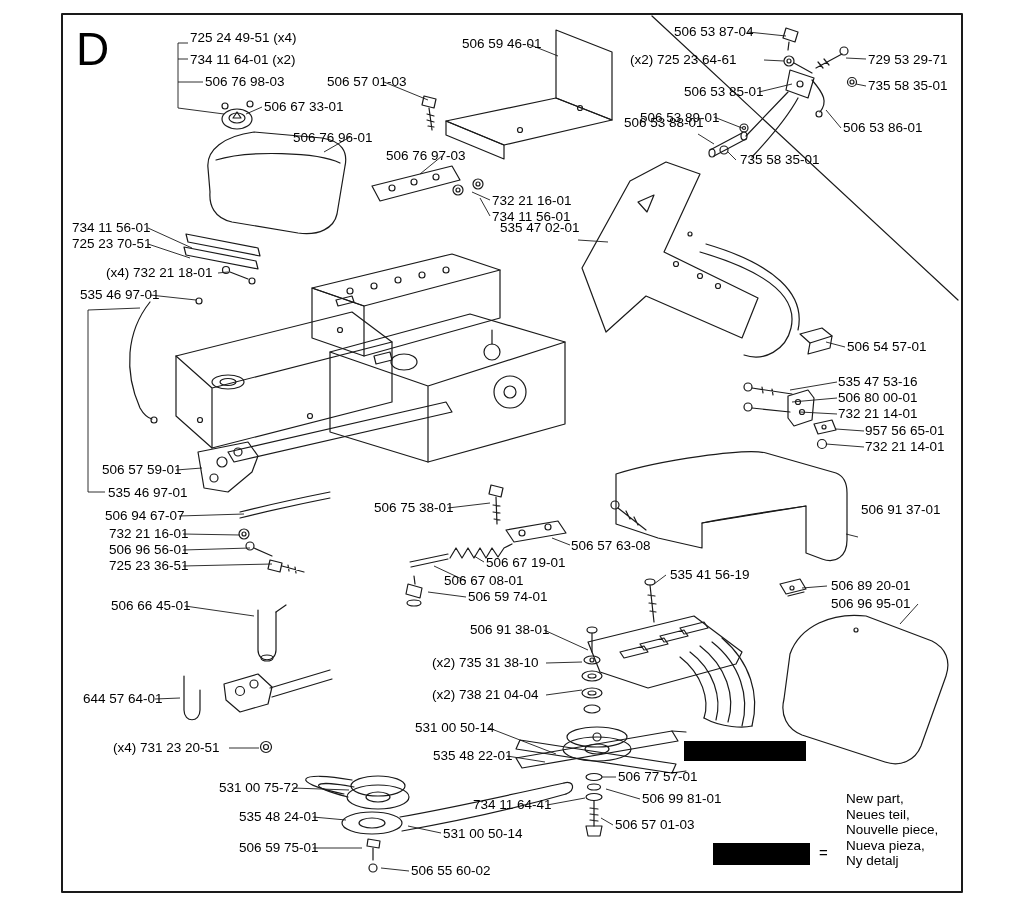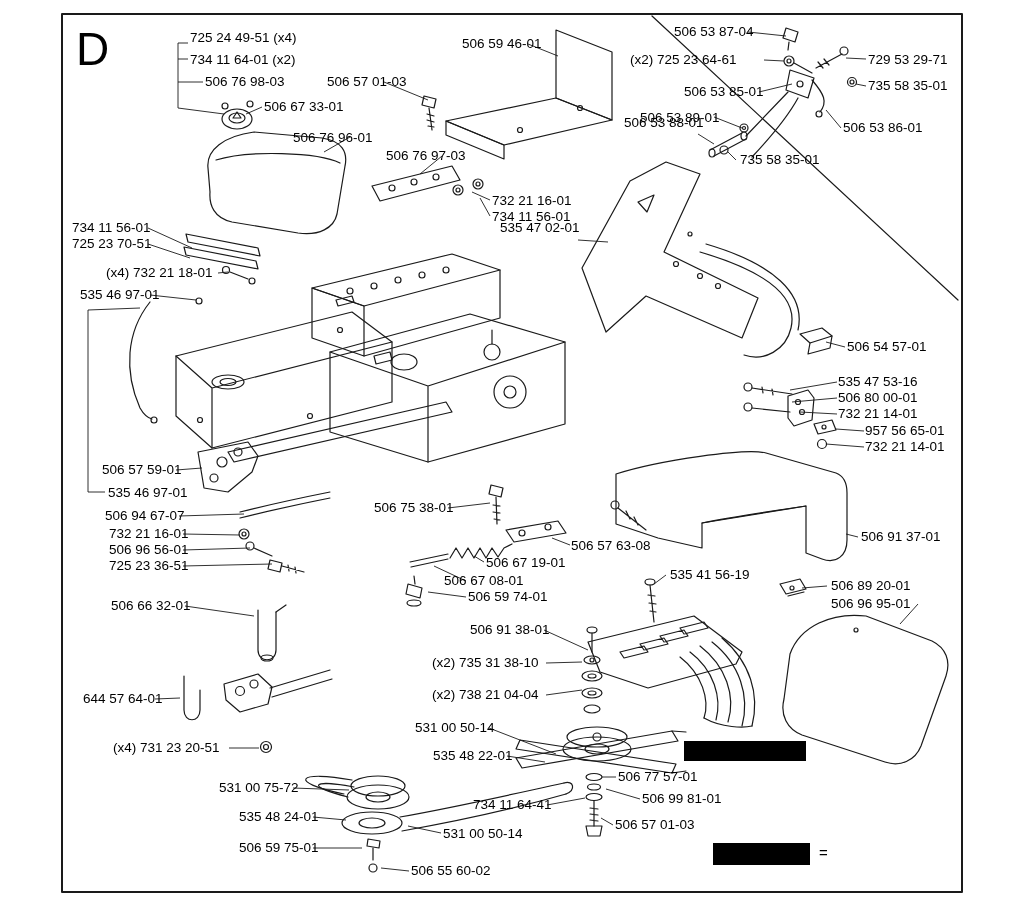--- a/index.html
+++ b/index.html
@@ -400,41 +400,48 @@
 <div class="lbl" style="left:865px;top:423px">957 56 65-01</div>
 <div class="lbl" style="left:865px;top:439px">732 21 14-01</div>
 <div class="lbl" style="left:102px;top:462px">506 57 59-01</div>
 <div class="lbl" style="left:108px;top:485px">535 46 97-01</div>
 <div class="lbl" style="left:105px;top:508px">506 94 67-07</div>
 <div class="lbl" style="left:109px;top:526px">732 21 16-01</div>
 <div class="lbl" style="left:109px;top:542px">506 96 56-01</div>
 <div class="lbl" style="left:109px;top:558px">725 23 36-51</div>
 <div class="lbl" style="left:374px;top:500px">506 75 38-01</div>
 <div class="lbl" style="left:571px;top:538px">506 57 63-08</div>
-<div class="lbl" style="left:861px;top:529px">506 91 37-01</div>
+<div class="lbl" style="left:861px;top:502px">506 91 37-01</div>
 <div class="lbl" style="left:486px;top:555px">506 67 19-01</div>
 <div class="lbl" style="left:444px;top:573px">506 67 08-01</div>
 <div class="lbl" style="left:468px;top:589px">506 59 74-01</div>
 <div class="lbl" style="left:670px;top:567px">535 41 56-19</div>
 <div class="lbl" style="left:831px;top:578px">506 89 20-01</div>
 <div class="lbl" style="left:831px;top:596px">506 96 95-01</div>
-<div class="lbl" style="left:111px;top:598px">506 66 32-01</div>
+<div class="lbl" style="left:111px;top:598px">506 66 45-01</div>
 <div class="lbl" style="left:470px;top:622px">506 91 38-01</div>
 <div class="lbl" style="left:432px;top:655px">(x2) 735 31 38-10</div>
 <div class="lbl" style="left:432px;top:687px">(x2) 738 21 04-04</div>
 <div class="lbl" style="left:83px;top:691px">644 57 64-01</div>
 <div class="lbl" style="left:415px;top:720px">531 00 50-14</div>
 <div class="lbl" style="left:433px;top:748px">535 48 22-01</div>
 <div class="lbl" style="left:113px;top:740px">(x4) 731 23 20-51</div>
 <div class="lbl" style="left:219px;top:780px">531 00 75-72</div>
 <div class="lbl" style="left:618px;top:769px">506 77 57-01</div>
 <div class="lbl" style="left:642px;top:791px">506 99 81-01</div>
 <div class="lbl" style="left:239px;top:809px">535 48 24-01</div>
 <div class="lbl" style="left:473px;top:797px">734 11 64-41</div>
 <div class="lbl" style="left:443px;top:826px">531 00 50-14</div>
 <div class="lbl" style="left:615px;top:817px">506 57 01-03</div>
 <div class="lbl" style="left:239px;top:840px">506 59 75-01</div>
 <div class="lbl" style="left:411px;top:863px">506 55 60-02</div>
 
 <div class="equals">=</div>
 
-
+<div class="legend">
+  <div>New part,</div>
+  <div>Neues teil,</div>
+  <div>Nouvelle piece,</div>
+  <div>Nueva pieza,</div>
+  <div>Ny detalj</div>
 </div>
 
+</div>
+
 </body></html>

